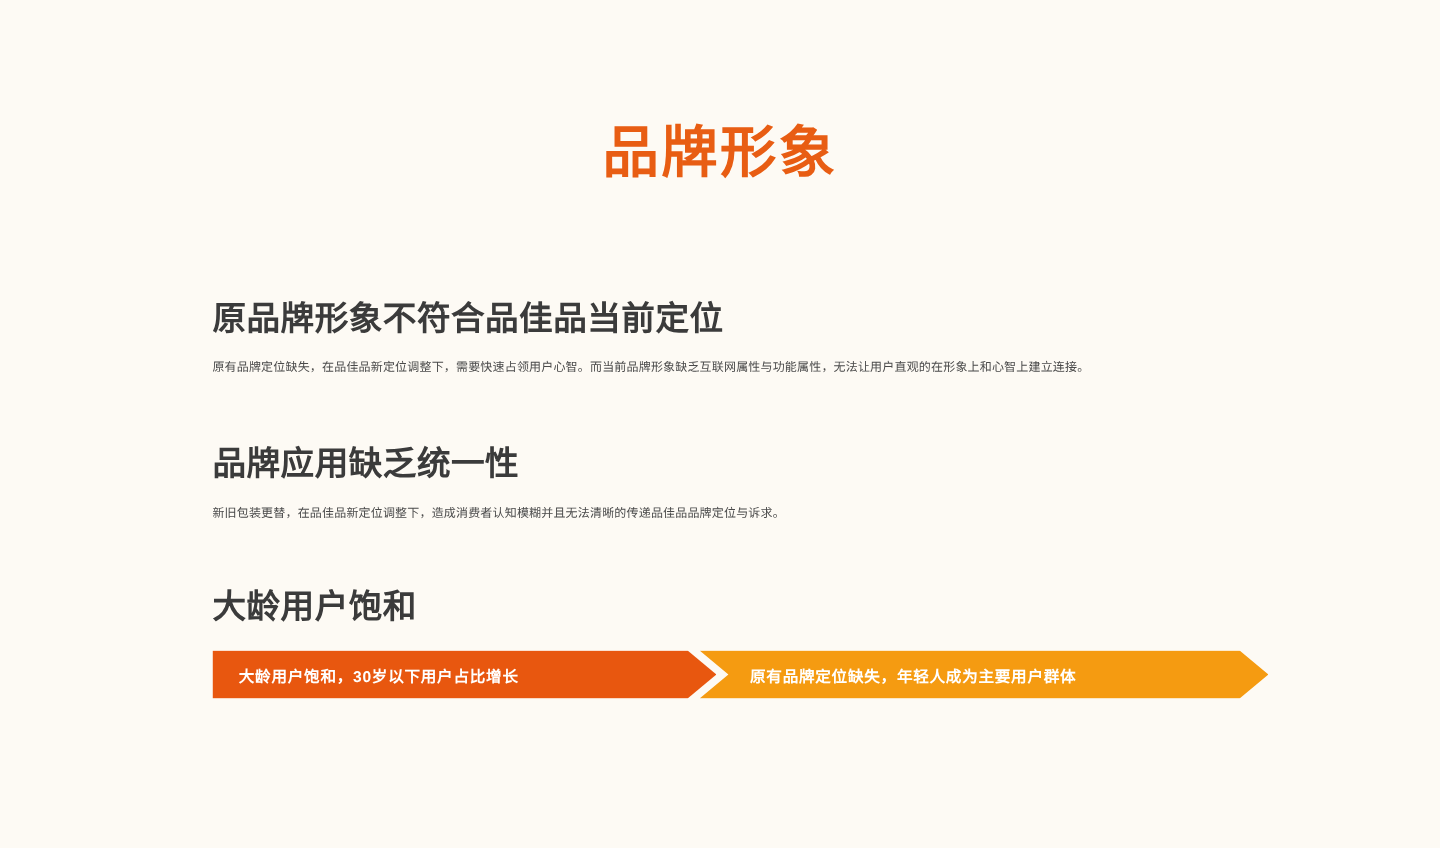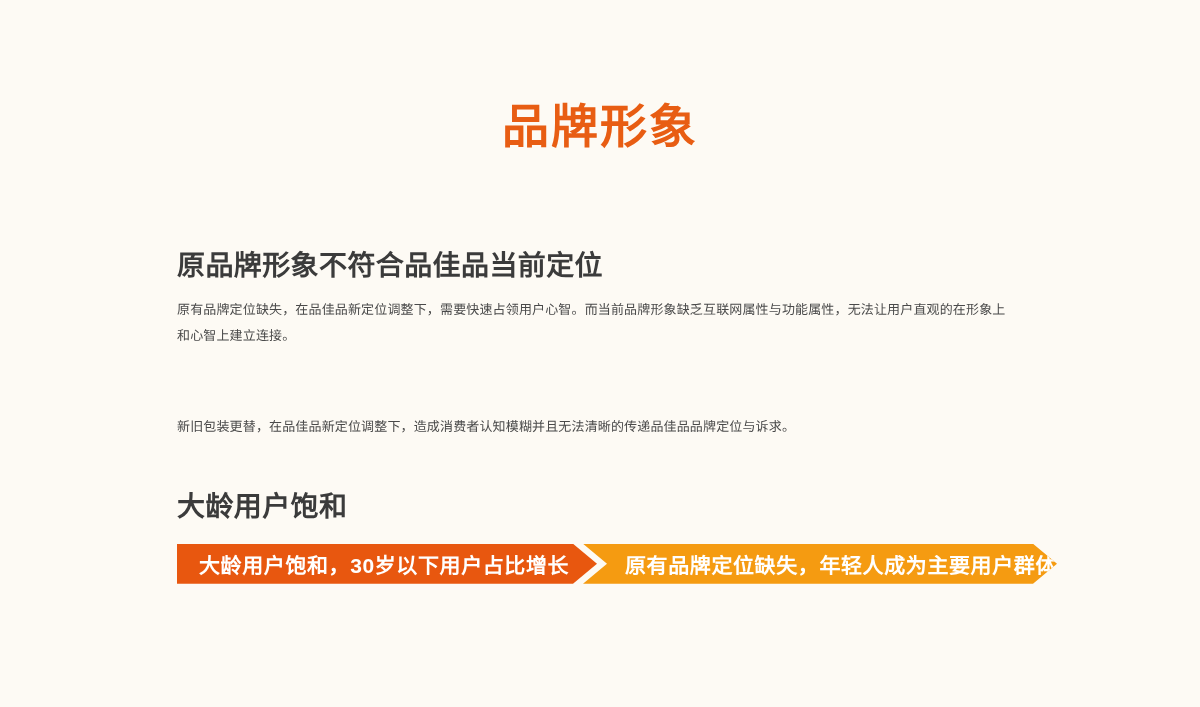--- a/index.html
+++ b/index.html
@@ -51,21 +51,21 @@
   .section-heading {
     font-size: 28px;
     font-weight: 700;
     color: #3b3b3b;
     letter-spacing: 0.4px;
     line-height: 1.3;
   }
 
   .section-body {
     margin-top: 13px;
-    font-size: 13px;
+    font-size: 10px;
     font-weight: 400;
     color: #4a4a4a;
     line-height: 2.0;
     letter-spacing: 0.15px;
     max-width: 838px;
   }
 
   .gap-a { height: 52px; }
   .gap-b { height: 49px; }
 
@@ -77,21 +77,21 @@
     height: 40px;
   }
 
   .arrow-seg {
     position: absolute;
     top: 0;
     height: 40px;
     display: flex;
     align-items: center;
     color: #ffffff;
-    font-size: 21px;
+    font-size: 13px;
     font-weight: 700;
     letter-spacing: 0.6px;
     white-space: nowrap;
   }
 
   .arrow-seg-left {
     left: 0;
     width: 420px;
     background: #e8570f;
     clip-path: polygon(0 0, 396px 0, 420px 50%, 396px 100%, 0 100%);
@@ -120,20 +120,21 @@
   <div class="content">
 
     <div class="section">
       <div class="section-heading">原品牌形象不符合品佳品当前定位</div>
       <div class="section-body">原有品牌定位缺失，在品佳品新定位调整下，需要快速占领用户心智。而当前品牌形象缺乏互联网属性与功能属性，无法让用户直观的在形象上和心智上建立连接。</div>
     </div>
 
     <div class="gap-a"></div>
 
     <div class="section">
+      <div class="section-heading">品牌应用缺乏统一性</div>
       <div class="section-body">新旧包装更替，在品佳品新定位调整下，造成消费者认知模糊并且无法清晰的传递品佳品品牌定位与诉求。</div>
     </div>
 
     <div class="gap-b"></div>
 
     <div class="section">
       <div class="section-heading">大龄用户饱和</div>
 
       <div class="arrow-banner">
         <div class="arrow-seg arrow-seg-left">

